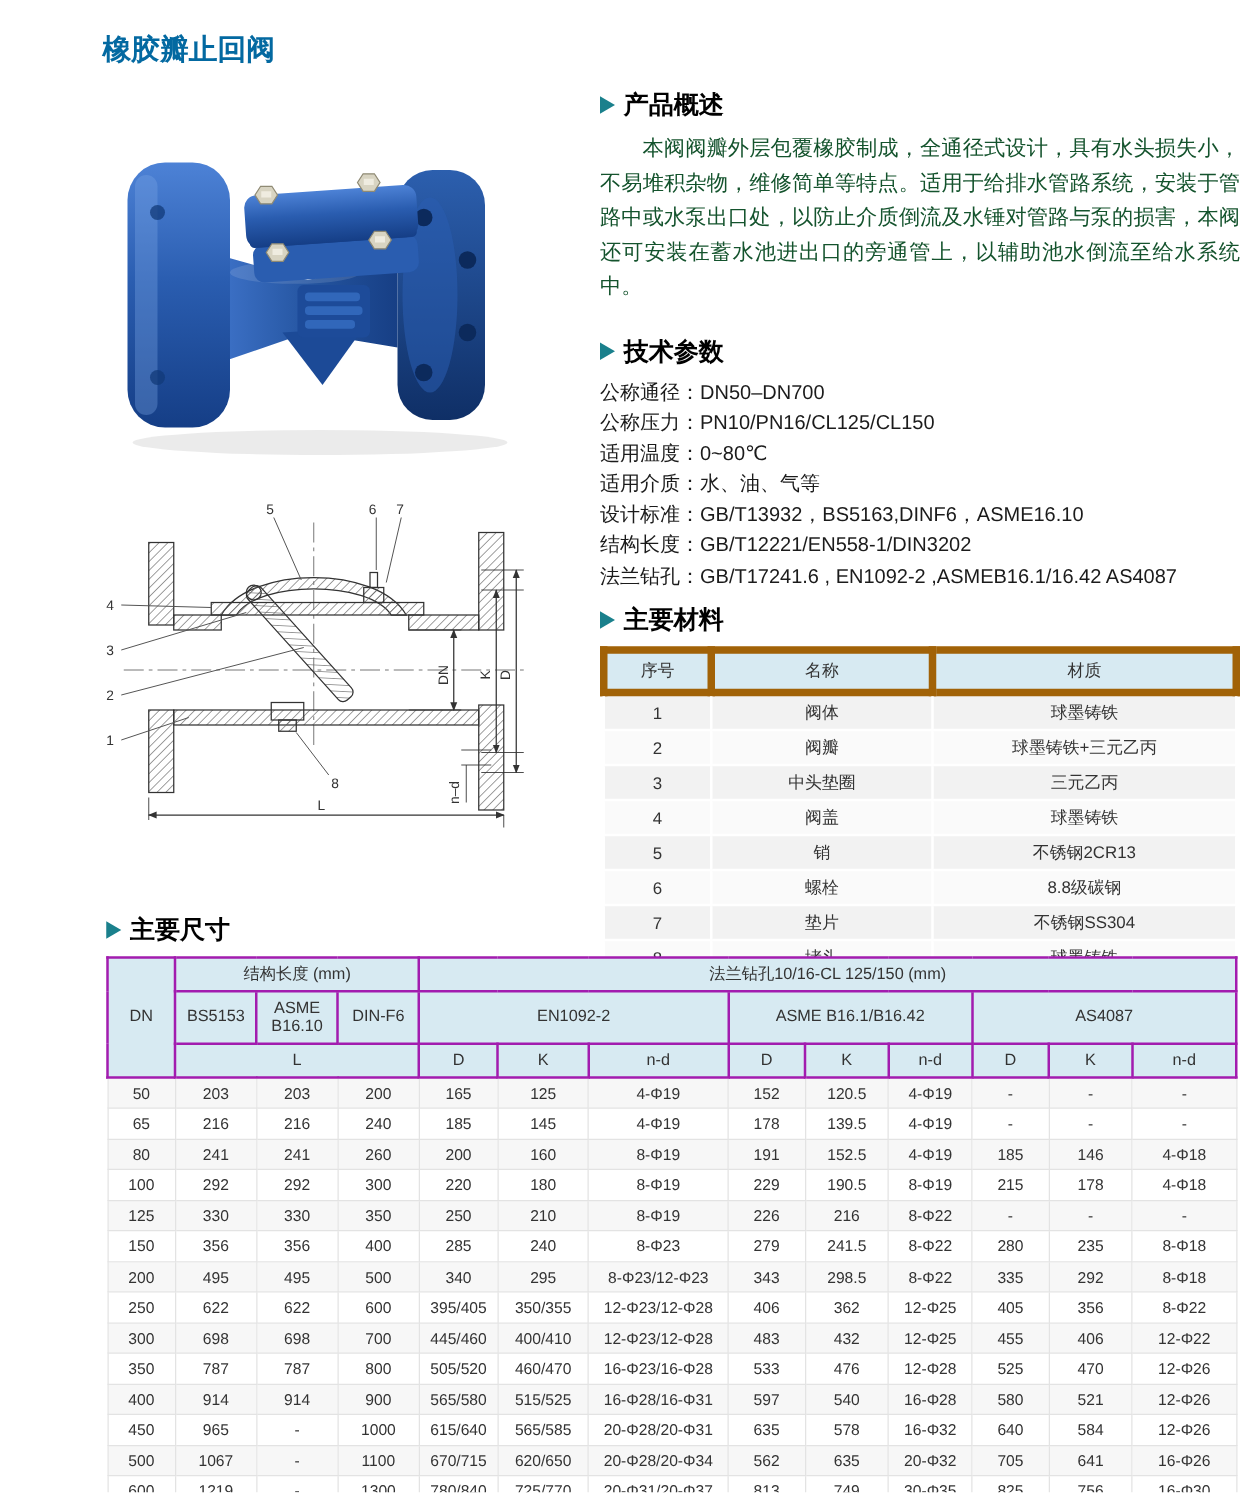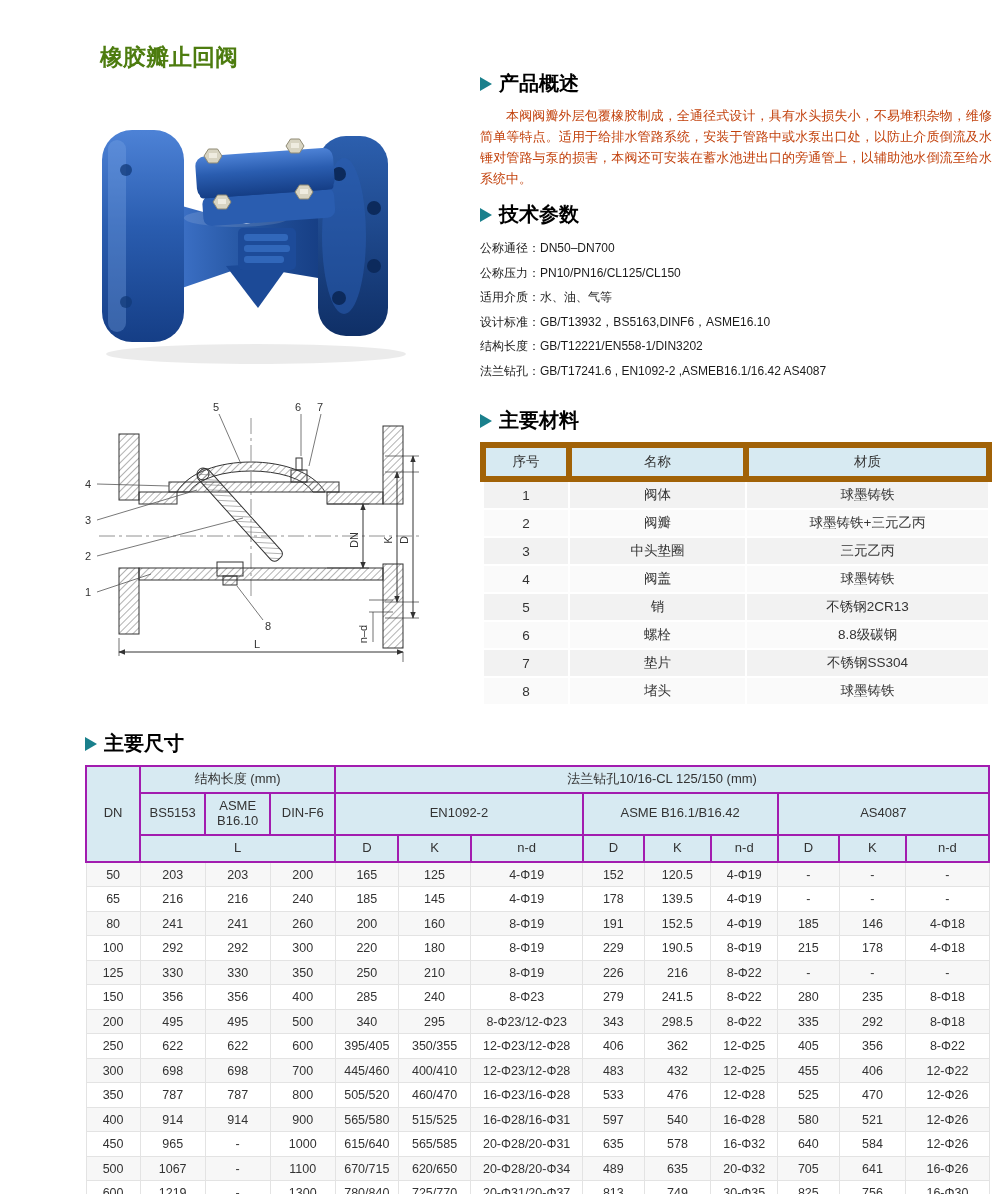--- a/index.html
+++ b/index.html
@@ -1,27 +1,27 @@
 <!DOCTYPE html>
 <html><head>
 <meta charset="utf-8">
 <style>
   html,body{margin:0;padding:0;background:#fff;}
   body{font-family:"Liberation Sans","DejaVu Sans",sans-serif;color:#1b1b1b;}
   .page{position:relative;width:1000px;height:1194px;background:#fff;overflow:hidden;}
 
-  .title{position:absolute;left:82px;top:24px;margin:18px;font-size:23px;font-weight:bold;color:#4d7c0f;}
+  .title{position:absolute;left:82px;top:24px;margin:0;font-size:23px;font-weight:bold;color:#0369a1;}
 
   
   .sec-h{display:flex;align-items:center;gap:7px;color:#000000;font-size:20px;font-weight:bold;margin:0 0 8px 0;}
   .sec-h .tri{width:0;height:0;border-left:12px solid #1a808c;border-top:7px solid transparent;border-bottom:7px solid transparent;flex:none;}
 
   .right-col{position:absolute;left:480px;top:70px;width:512px;}
-  .overview-body{margin:4px 0 12px;font-size:13px;line-height:1.62;text-align:justify;text-indent:2em;color:#c2410c;}
-  .tp-list{list-style:none;margin:2px 0 24px;padding:0;font-size:12px;}
+  .overview-body{margin:4px 0 25px;font-size:17px;line-height:1.62;text-align:justify;text-indent:2em;color:#14532d;}
+  .tp-list{list-style:none;margin:2px 0 8px;padding:0;font-size:16px;}
   .tp-list li{line-height:24.5px;white-space:nowrap;}
 
   table{border-collapse:collapse;}
   .materials{width:100%;font-size:13.5px;color:#333;}
   .materials th{background:#d7eaf2;border:6px solid #a16207;font-weight:normal;padding:5px 4px;}
   .materials td{border:2px solid #fff;text-align:center;padding:4px;}
   .materials tbody tr:nth-child(odd) td{background:#f2f2f2;}
   .materials tbody tr:nth-child(even) td{background:#fafafa;}
 
   .photo{position:absolute;left:86px;top:96px;width:334px;height:278px;}
@@ -120,20 +120,21 @@
     </div>
     <p class="overview-body">本阀阀瓣外层包覆橡胶制成，全通径式设计，具有水头损失小，不易堆积杂物，维修简单等特点。适用于给排水管路系统，安装于管路中或水泵出口处，以防止介质倒流及水锤对管路与泵的损害，本阀还可安装在蓄水池进出口的旁通管上，以辅助池水倒流至给水系统中。</p>
 
     <div class="sec-h">
       <span class="tri"></span>
       <span>技术参数</span>
     </div>
     <ul class="tp-list" id="tech-params">
         <li><span>公称通径：</span><span>DN50–DN700</span></li>
         <li><span>公称压力：</span><span>PN10/PN16/CL125/CL150</span></li>
+        <li><span>适用温度：</span><span>0~80℃</span></li>
         <li><span>适用介质：</span><span>水、油、气等</span></li>
         <li><span>设计标准：</span><span>GB/T13932，BS5163,DINF6，ASME16.10</span></li>
         <li><span>结构长度：</span><span>GB/T12221/EN558-1/DIN3202</span></li>
         <li><span>法兰钻孔：</span><span>GB/T17241.6 , EN1092-2 ,ASMEB16.1/16.42 AS4087</span></li>
       </ul>
 
     <div class="sec-h">
       <span class="tri"></span>
       <span>主要材料</span>
     </div>
@@ -512,21 +513,21 @@
             <td>12-Φ26</td>
           </tr>
           <tr>
             <td>500</td>
             <td>1067</td>
             <td>-</td>
             <td>1100</td>
             <td>670/715</td>
             <td>620/650</td>
             <td>20-Φ28/20-Φ34</td>
-            <td>489</td>
+            <td>562</td>
             <td>635</td>
             <td>20-Φ32</td>
             <td>705</td>
             <td>641</td>
             <td>16-Φ26</td>
           </tr>
           <tr>
             <td>600</td>
             <td>1219</td>
             <td>-</td>

